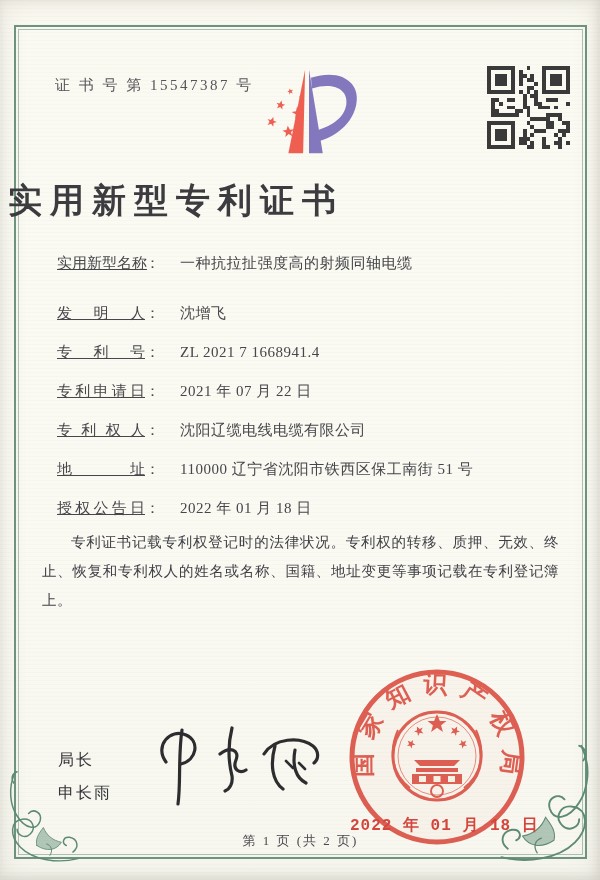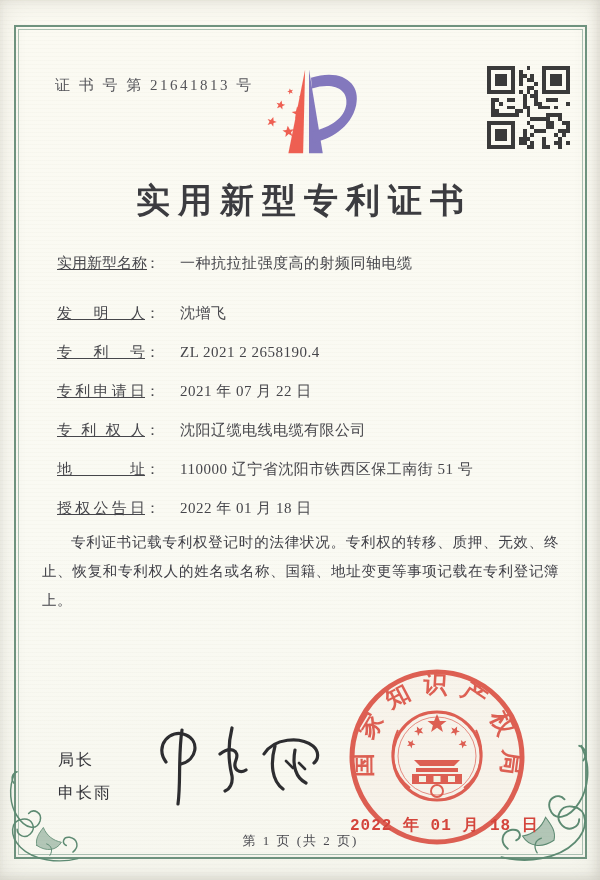--- a/index.html
+++ b/index.html
@@ -11,21 +11,21 @@
     box-shadow: inset 0 0 28px rgba(100,95,80,.14), inset -5px 0 10px rgba(100,95,80,.08), inset 0 -4px 8px rgba(100,95,80,.07);
     font-family:"Liberation Serif", serif;
     color:#43434a;
   }
   .frame{position:absolute;top:25px;left:14px;right:13px;bottom:21px;border:2px solid #6e927e;}
   .frame-inner{position:absolute;inset:2px;border:1px solid #a9bfb1;}
   .cert-no{position:absolute;left:55px;top:76px;font-size:15px;letter-spacing:2.5px;color:#55555a;}
   .logo{position:absolute;left:256px;top:66px;width:108px;height:100px;}
   .qr{position:absolute;left:487px;top:66px;width:83px;height:83px;}
   .title{
-    position:absolute;left:0;right:0;top:178px;text-align:center;
+    position:absolute;left:0;right:0;top:178px;
     font-size:34px;font-weight:600;letter-spacing:8px;text-indent:8px;color:#3c3c40;
   }
   .fields{position:absolute;left:57px;top:253px;right:38px;font-size:15px;color:#46464b;}
   .frow{margin-bottom:18px;line-height:21px;white-space:nowrap;}
   .frow.first{margin-bottom:29px;}
   .flabel{display:inline-block;width:88px;text-align:justify;text-align-last:justify;vertical-align:top;text-decoration:underline;}
   .flabel.wide{width:100px;}
   .fcolon{display:inline-block;}
   .fvalue{display:inline-block;margin-left:20px;letter-spacing:.5px;}
   .grant-row{display:flex;}
@@ -63,21 +63,21 @@
         <path d="M86,6 C96,26 92,48 84,60 C74,76 60,78 56,66 C53,56 64,50 70,57"></path>
         <path d="M10,112 C34,118 64,114 80,98 C94,84 92,66 78,64 C66,62 60,74 68,82 C74,88 84,84 84,76"></path>
         <path d="M60,96 C48,104 36,102 30,92 C40,90 48,84 52,74 C58,82 62,88 60,96 Z" fill="rgba(93,138,114,.45)" stroke-width="1"></path>
         <path d="M16,104 C8,98 10,88 20,86 C28,85 30,93 24,96"></path>
         <path d="M88,20 C92,14 90,8 84,6"></path>
         <path d="M44,108 C40,102 42,96 48,94" stroke-width="1.2"></path>
       </g>
     </defs>
   </svg>
 
-  <div class="cert-no">证 书 号 第 21641813 号</div>
+  <div class="cert-no">证 书 号 第 15547387 号</div>
 
   <svg class="logo" viewBox="0 0 110 100">
     <polygon points="50,3 48,88 33,88" fill="#ee5f52"></polygon>
     <polygon points="54,3 68,88 54,88" fill="#8378bd"></polygon>
     <path d="M56,11 C88,1 107,17 102,39 C97,62 75,74 58,77 L57,66 C77,61 90,52 92,38 C94,23 79,15 57,22 Z" fill="#8378bd"></path>
     <use href="#st" transform="translate(35,25) scale(.32) rotate(-15)" fill="#ee5f52"></use>
     <use href="#st" transform="translate(46,31) scale(.24)" fill="#ee5f52"></use>
     <use href="#st" transform="translate(25,39) scale(.48) rotate(12)" fill="#ee5f52"></use>
     <use href="#st" transform="translate(43,47) scale(.68) rotate(-10)" fill="#ee5f52"></use>
     <use href="#st" transform="translate(16,56) scale(.52) rotate(18)" fill="#ee5f52"></use>
@@ -201,21 +201,21 @@
   <div class="title">实用新型专利证书</div>
 
   <div class="fields">
     <div class="frow first">
       <span class="flabel">实用新型名称</span><span class="fcolon">：</span><span class="fvalue">一种抗拉扯强度高的射频同轴电缆</span>
     </div>
     <div class="frow">
       <span class="flabel">发明人</span><span class="fcolon">：</span><span class="fvalue">沈增飞</span>
     </div>
     <div class="frow">
-      <span class="flabel">专利号</span><span class="fcolon">：</span><span class="fvalue">ZL 2021 2 2658190.4</span>
+      <span class="flabel">专利号</span><span class="fcolon">：</span><span class="fvalue">ZL 2021 7 1668941.4</span>
     </div>
     <div class="frow">
       <span class="flabel">专利申请日</span><span class="fcolon">：</span><span class="fvalue">2021 年 07 月 22 日</span>
     </div>
     <div class="frow">
       <span class="flabel">专利权人</span><span class="fcolon">：</span><span class="fvalue">沈阳辽缆电线电缆有限公司</span>
     </div>
     <div class="frow">
       <span class="flabel">地址</span><span class="fcolon">：</span><span class="fvalue">110000 辽宁省沈阳市铁西区保工南街 51 号</span>
     </div>

